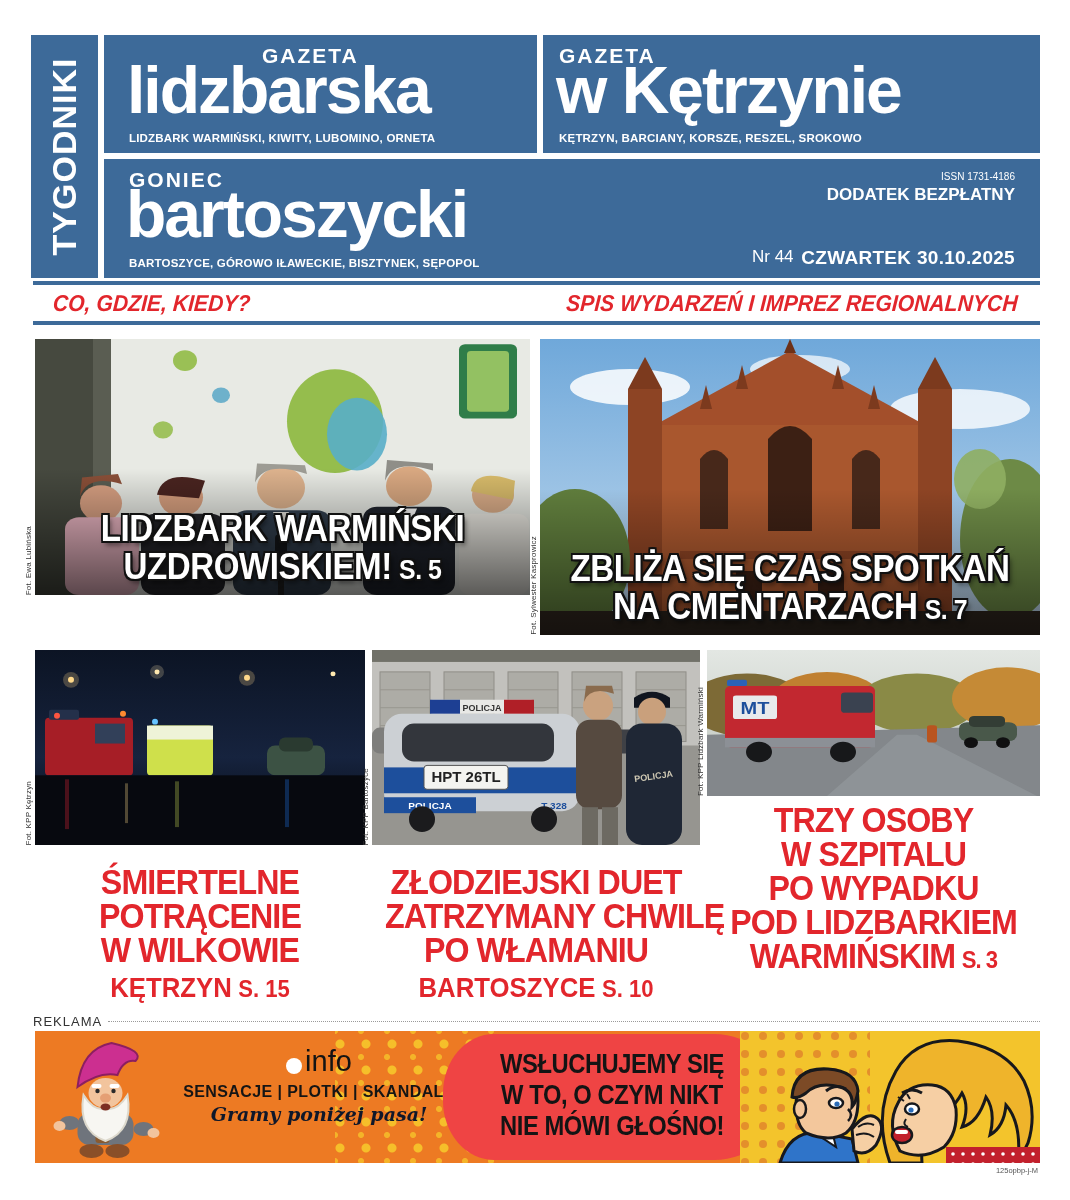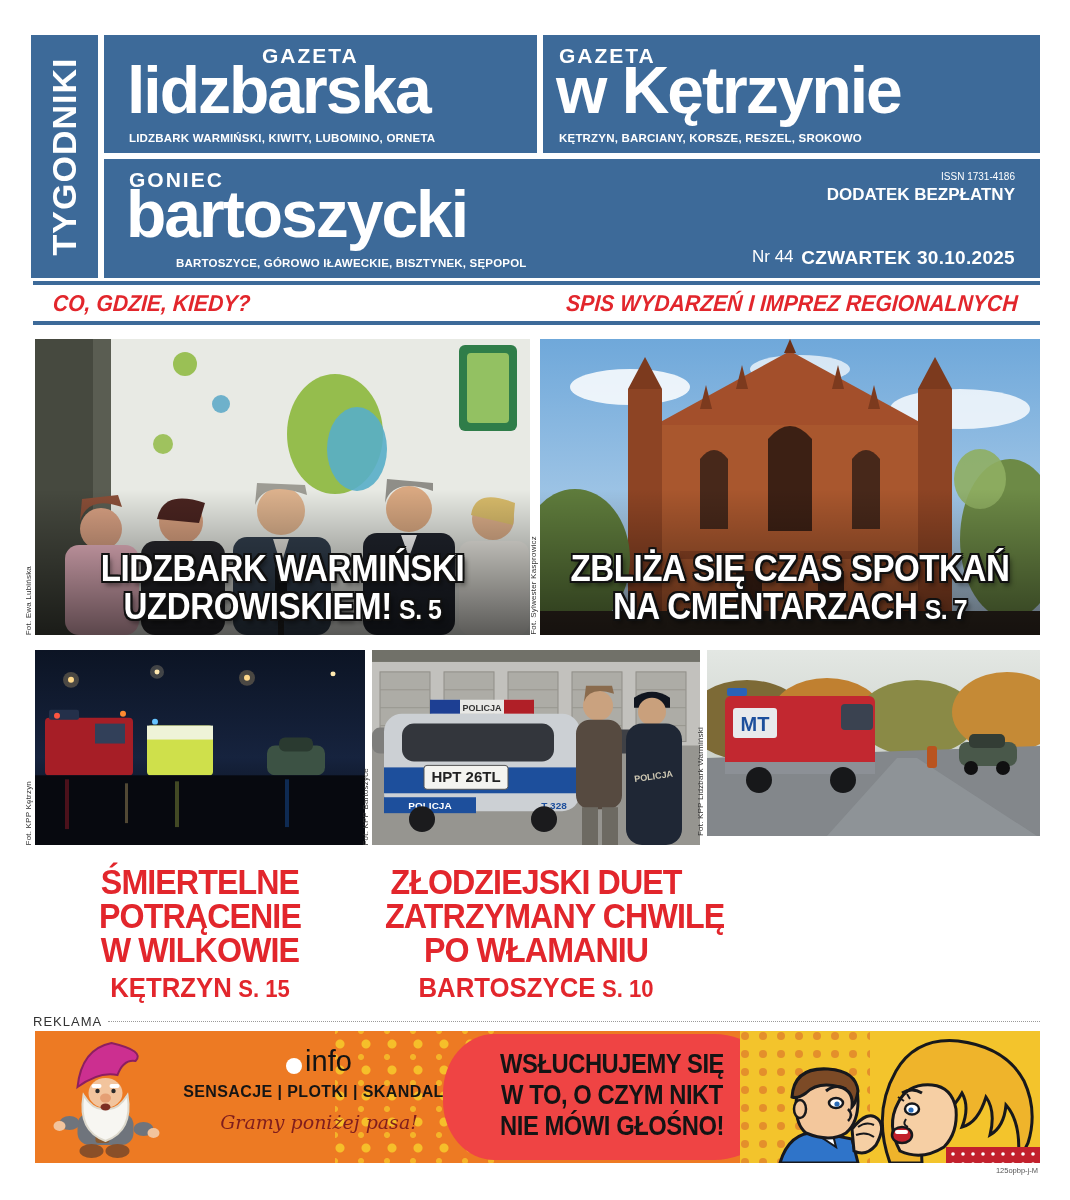--- a/index.html
+++ b/index.html
@@ -25,21 +25,21 @@
   .logo-title { position:absolute; font-size:66px; font-weight:700; letter-spacing:-2px; line-height:1; white-space:nowrap; }
   .coverage { position:absolute; font-size:11.5px; font-weight:700; letter-spacing:.2px; white-space:nowrap; }
   .panel-lidz .kicker { left:158px; top:9px; }
   .panel-lidz .logo-title { left:23px; top:22px; }
   .panel-lidz .coverage { left:25px; bottom:9px;margin-top:44px; }
   .panel-ket .kicker { left:16px; top:9px; }
   .panel-ket .logo-title { left:13px; top:22px; }
   .panel-ket .coverage { left:16px; bottom:9px; }
   .panel-bart .kicker { left:25px; top:9px; }
   .panel-bart .logo-title { left:22px; top:22px; }
-  .panel-bart .coverage { left:25px; bottom:9px;margin-left:47px; }
+  .panel-bart .coverage { left:25px; bottom:9px; }
   .issn { position:absolute; right:25px; top:12px; font-size:10px; font-weight:400;margin-left:32px; }
   .supplement { position:absolute; right:25px; top:26px; font-size:17px; font-weight:600; }
   .issue { position:absolute; left:636px; bottom:11px; font-size:17px; font-weight:400;margin-left:12px; }
   .date { position:absolute; right:25px; bottom:9px; font-size:19px; font-weight:700; letter-spacing:.3px; }
 
   
   .event-strip {
     position:absolute; left:33px; top:281px; width:1007px; height:44px;
     background:#fff; border-top:4px solid #3d6a99; border-bottom:4px solid #3d6a99;
   }
@@ -52,38 +52,38 @@
   .event-right { right:22px; transform-origin:right center; }
 
   
   figure { position:absolute; }
   .photo { position:absolute; inset:0; overflow:hidden; }
   .photo svg { display:block; width:100%; height:100%; }
   .credit {
     position:absolute; left:-11px; bottom:0; writing-mode:vertical-rl;
     transform:rotate(180deg); font-size:8px; color:#333; white-space:nowrap; letter-spacing:.2px;
   }
-  .feature-0 { left:35px;  top:339px; width:495px; height:296px; }
+  .feature-0 { left:35px;  top:339px; width:495px; height:256px; }
   .feature-1 { left:540px; top:339px; width:500px; height:296px; }
   .feature-head { position:absolute; left:0; right:0; bottom:6px; text-align:center; color:#fff; }
   .feature-line {
     font-size:36px; line-height:38px; font-weight:700; letter-spacing:-.5px;
     transform:scaleX(.92); white-space:nowrap;
     text-shadow:2px 0 0 #111,-2px 0 0 #111,0 2px 0 #111,0 -2px 0 #111,
                 2px 2px 0 #111,-2px 2px 0 #111,2px -2px 0 #111,-2px -2px 0 #111,3px 4px 6px rgba(0,0,0,.55);
   }
   .feature-ref { font-size:27px; font-weight:700; margin-left:8px; }
 
   .story { position:absolute; top:650px; }
   .story-0 { left:35px;  width:330px; }
   .story-1 { left:372px; width:328px; }
   .story-2 { left:707px; width:333px; }
   .story-photo { position:relative; width:100%; }
   .story-0 .story-photo, .story-1 .story-photo { height:195px; }
-  .story-2 .story-photo { height:186px; }
+  .story-2 .story-photo { height:146px; }
   .story-headline { text-align:center; color:#e2262c; margin-top:20px; }
   .story-2 .story-headline { margin-top:7px; }
   .story-line {
     font-size:35px; line-height:34px; font-weight:800; letter-spacing:-1px;
     transform:scaleX(.92); white-space:nowrap; color:#e2262c;
   }
   .story-source { margin-top:6px; font-size:28px; line-height:30px; font-weight:800; transform:scaleX(.92); white-space:nowrap; }
   .story-ref { font-size:24px; font-weight:800; margin-left:7px; }
 
   
@@ -98,21 +98,21 @@
          background-image:radial-gradient(circle, rgba(246,195,42,.8) 2.5px, transparent 3.5px);
          background-size:26px 26px; background-position:13px 13px; }
   .gnome-box { position:absolute; left:10px; top:4px; width:125px; height:124px; }
   .gnome-box svg { width:100%; height:100%; display:block; }
   .brand-block { position:absolute; left:138px; top:14px; width:292px; text-align:center; }
   .brand-line { display:flex; justify-content:center; align-items:baseline; gap:3px; }
   .brand-name { font-size:47px; line-height:1; font-weight:800; color:#fff; letter-spacing:0; }
   .brand-dot { width:16px; height:16px; border-radius:50%; background:#fff; align-self:flex-end; margin-bottom:4px; }
   .brand-suffix { font-size:29px; color:#141414; font-weight:400; }
   .ad-tagline { margin-top:5px; font-size:16px; font-weight:700; color:#151515; letter-spacing:.4px; white-space:nowrap; }
-  .ad-slogan { margin-top:10px; font-family:"DejaVu Serif", serif; font-style:italic; font-weight:400; font-size:19px; color:#7f1d1d; }
+  .ad-slogan { margin-top:2px; font-family:"DejaVu Serif", serif; font-style:italic; font-weight:700; font-size:19px; color:#0f172a; }
   .bubble { position:absolute; left:408px; top:3px; width:338px; height:126px; background:#ef4444;
             border-radius:52px 68px 68px 52px / 60px 64px 64px 60px; }
   .bubble-brace { position:absolute; right:-20px; top:-2px; width:44px; height:130px; }
   .bubble-text { padding-top:15px; text-align:center; }
   .bubble-line { font-size:27px; line-height:31px; font-weight:800; letter-spacing:-.5px; color:#141414;
                  transform:scaleX(.88); white-space:nowrap; }
   .comic-box { position:absolute; right:0; top:0; width:300px; height:132px; }
   .comic-box svg { width:100%; height:100%; display:block; }
   .print-code { position:absolute; right:32px; top:1166px; font-size:7.5px; color:#555; }
 </style>
@@ -381,20 +381,29 @@
         <rect x="20" y="38" width="20" height="8" rx="2" fill="#2a62b8"></rect>
         <rect x="252" y="92" width="58" height="24" rx="8" fill="#49584a"></rect>
         <rect x="262" y="84" width="36" height="14" rx="5" fill="#333d35"></rect>
         <circle cx="264" cy="118" r="7" fill="#101011"></circle>
           <circle cx="296" cy="118" r="7" fill="#101011"></circle>
         <rect x="220" y="96" width="10" height="22" rx="3" fill="#b9541f"></rect>
       </svg>
     </div>
     <div class="credit">Fot. KPP Lidzbark Warmiński</div>
   </figure>
+  <div class="story-headline">
+    <div class="story-line">TRZY OSOBY</div>
+    <div class="story-line">W SZPITALU</div>
+    <div class="story-line">PO WYPADKU</div>
+    <div class="story-line">POD LIDZBARKIEM</div>
+    <div class="story-line">
+      <span>WARMIŃSKIM</span><span class="story-ref">S. 3</span>
+    </div>
+  </div>
 </div>
 
 <div class="reklama-row">
   <span class="reklama-label">REKLAMA</span>
   <span class="dotline"></span>
 </div>
 
 <div class="ad-banner">
   <div class="ht1"></div>
   <div class="ht2"></div>

